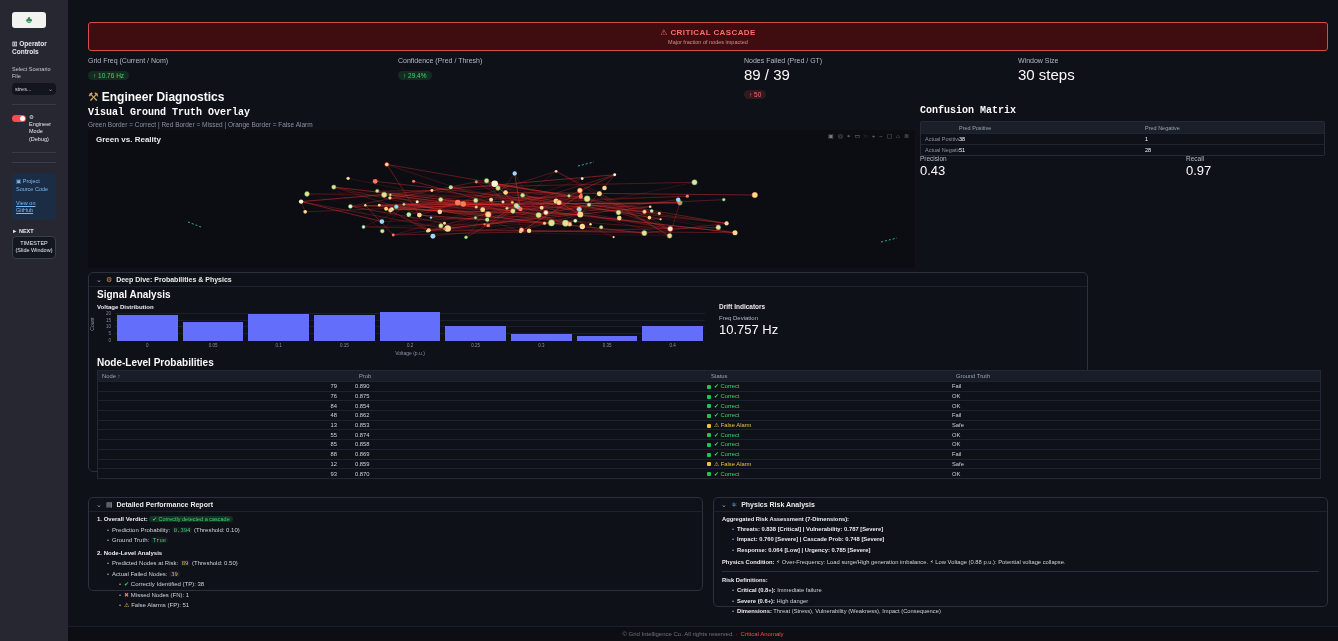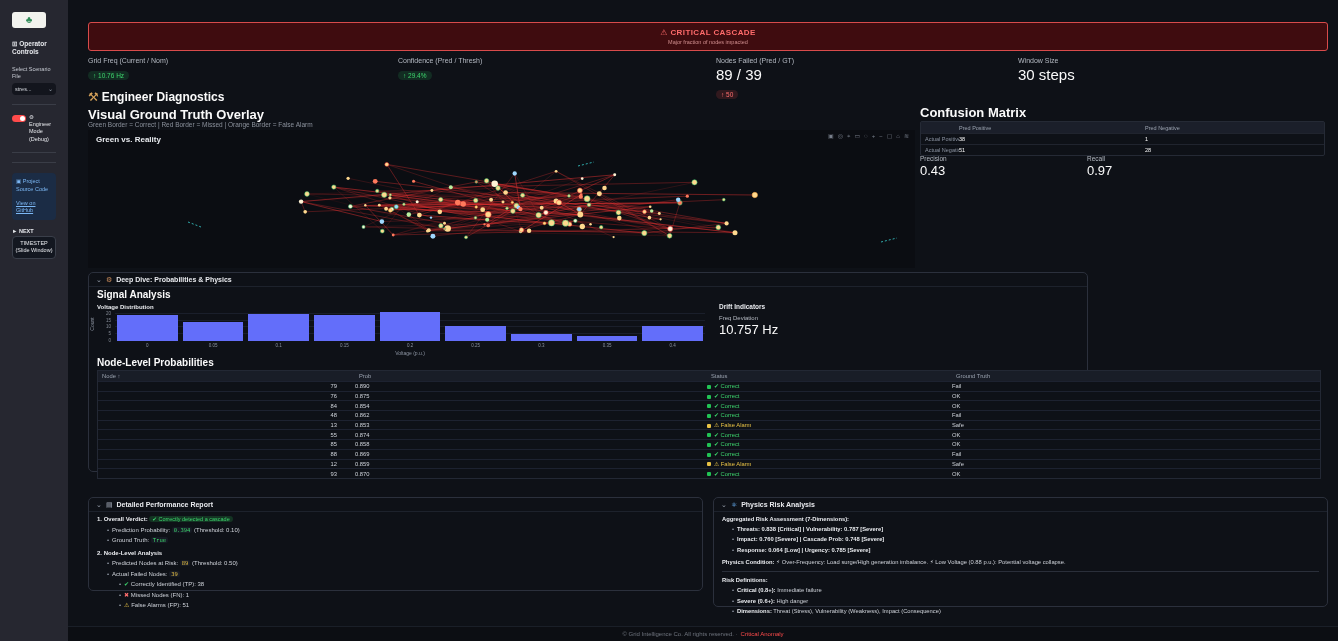--- a/index.html
+++ b/index.html
@@ -38,21 +38,21 @@
   .metric{position:absolute;top:57px;width:300px;}
   .m-label{font-size:7px;color:#b4b9c2;}
   .m-value{font-size:15px;color:#fafafa;margin-top:2px;}
   .m-delta{display:inline-block;font-size:6.5px;padding:1px 5px;border-radius:8px;margin-top:3px;}
   .m-delta.up{background:rgba(45,200,100,.15);color:#3dd56d;}
   .m-delta.down{background:rgba(255,75,75,.15);color:#ff6e6e;}
 
   
   .h2{position:absolute;font-size:12px;font-weight:bold;color:#fafafa;}
   .h2 .h-icon{color:#d9a45b;margin-right:3px;}
-  .h3{position:absolute;font-size:13px;font-weight:bold;color:#fafafa;}
+  .h3{position:absolute;font-size:10px;font-weight:bold;color:#fafafa;font-family:Liberation Mono, monospace;}
   .caption{position:absolute;font-size:6.5px;color:#8b919c;}
 
   
   .netchart{position:absolute;left:88px;top:130px;width:827px;height:138px;background:#0b0d12;}
   .chart-title{position:absolute;left:8px;top:5px;font-size:8px;font-weight:bold;color:#e8eaee;z-index:2;}
   .modebar{position:absolute;right:6px;top:3px;display:flex;gap:4px;z-index:2;}
   .mb-icon{font-size:6px;color:#777e8a;cursor:pointer;line-height:1;}
   #netsvg{position:absolute;inset:0;width:100%;height:100%;}
 
   
@@ -174,21 +174,21 @@
   </div>
 
   <div class="metric" style="left:88px">
     <div class="m-label">Grid Freq (Current / Nom)</div>
     <div class="m-delta up">↑ 10.76 Hz</div>
   </div>
   <div class="metric" style="left:398px">
     <div class="m-label">Confidence (Pred / Thresh)</div>
     <div class="m-delta up">↑ 29.4%</div>
   </div>
-  <div class="metric" style="left:716px">
+  <div class="metric" style="left:744px">
     <div class="m-label">Nodes Failed (Pred / GT)</div>
     <div class="m-value">89 / 39</div>
     <div class="m-delta down">↑ 50</div>
   </div>
   <div class="metric" style="left:1018px">
     <div class="m-label">Window Size</div>
     <div class="m-value">30 steps</div>
   </div>
 
   <div class="h2" style="left:88px;top:90px">
@@ -501,21 +501,21 @@
     <div class="cm-row">
       <div class="cm-c0">Actual Negative</div>
       <div class="cm-c1">51</div>
       <div class="cm-c2">28</div>
     </div>
   </div>
   <div class="small-metric" style="left:920px;top:155px">
     <div class="sm-label">Precision</div>
     <div class="sm-value">0.43</div>
   </div>
-  <div class="small-metric" style="left:1087px;top:155px">
+  <div class="small-metric" style="left:1186px;top:155px">
     <div class="sm-label">Recall</div>
     <div class="sm-value">0.97</div>
   </div>
 
   <div class="expander" id="deepdive">
     <div class="exp-head">
       <span class="chev">⌄</span>
       <span class="e-icon">⚙</span>
       <span>Deep Dive: Probabilities &amp; Physics</span>
     </div>

